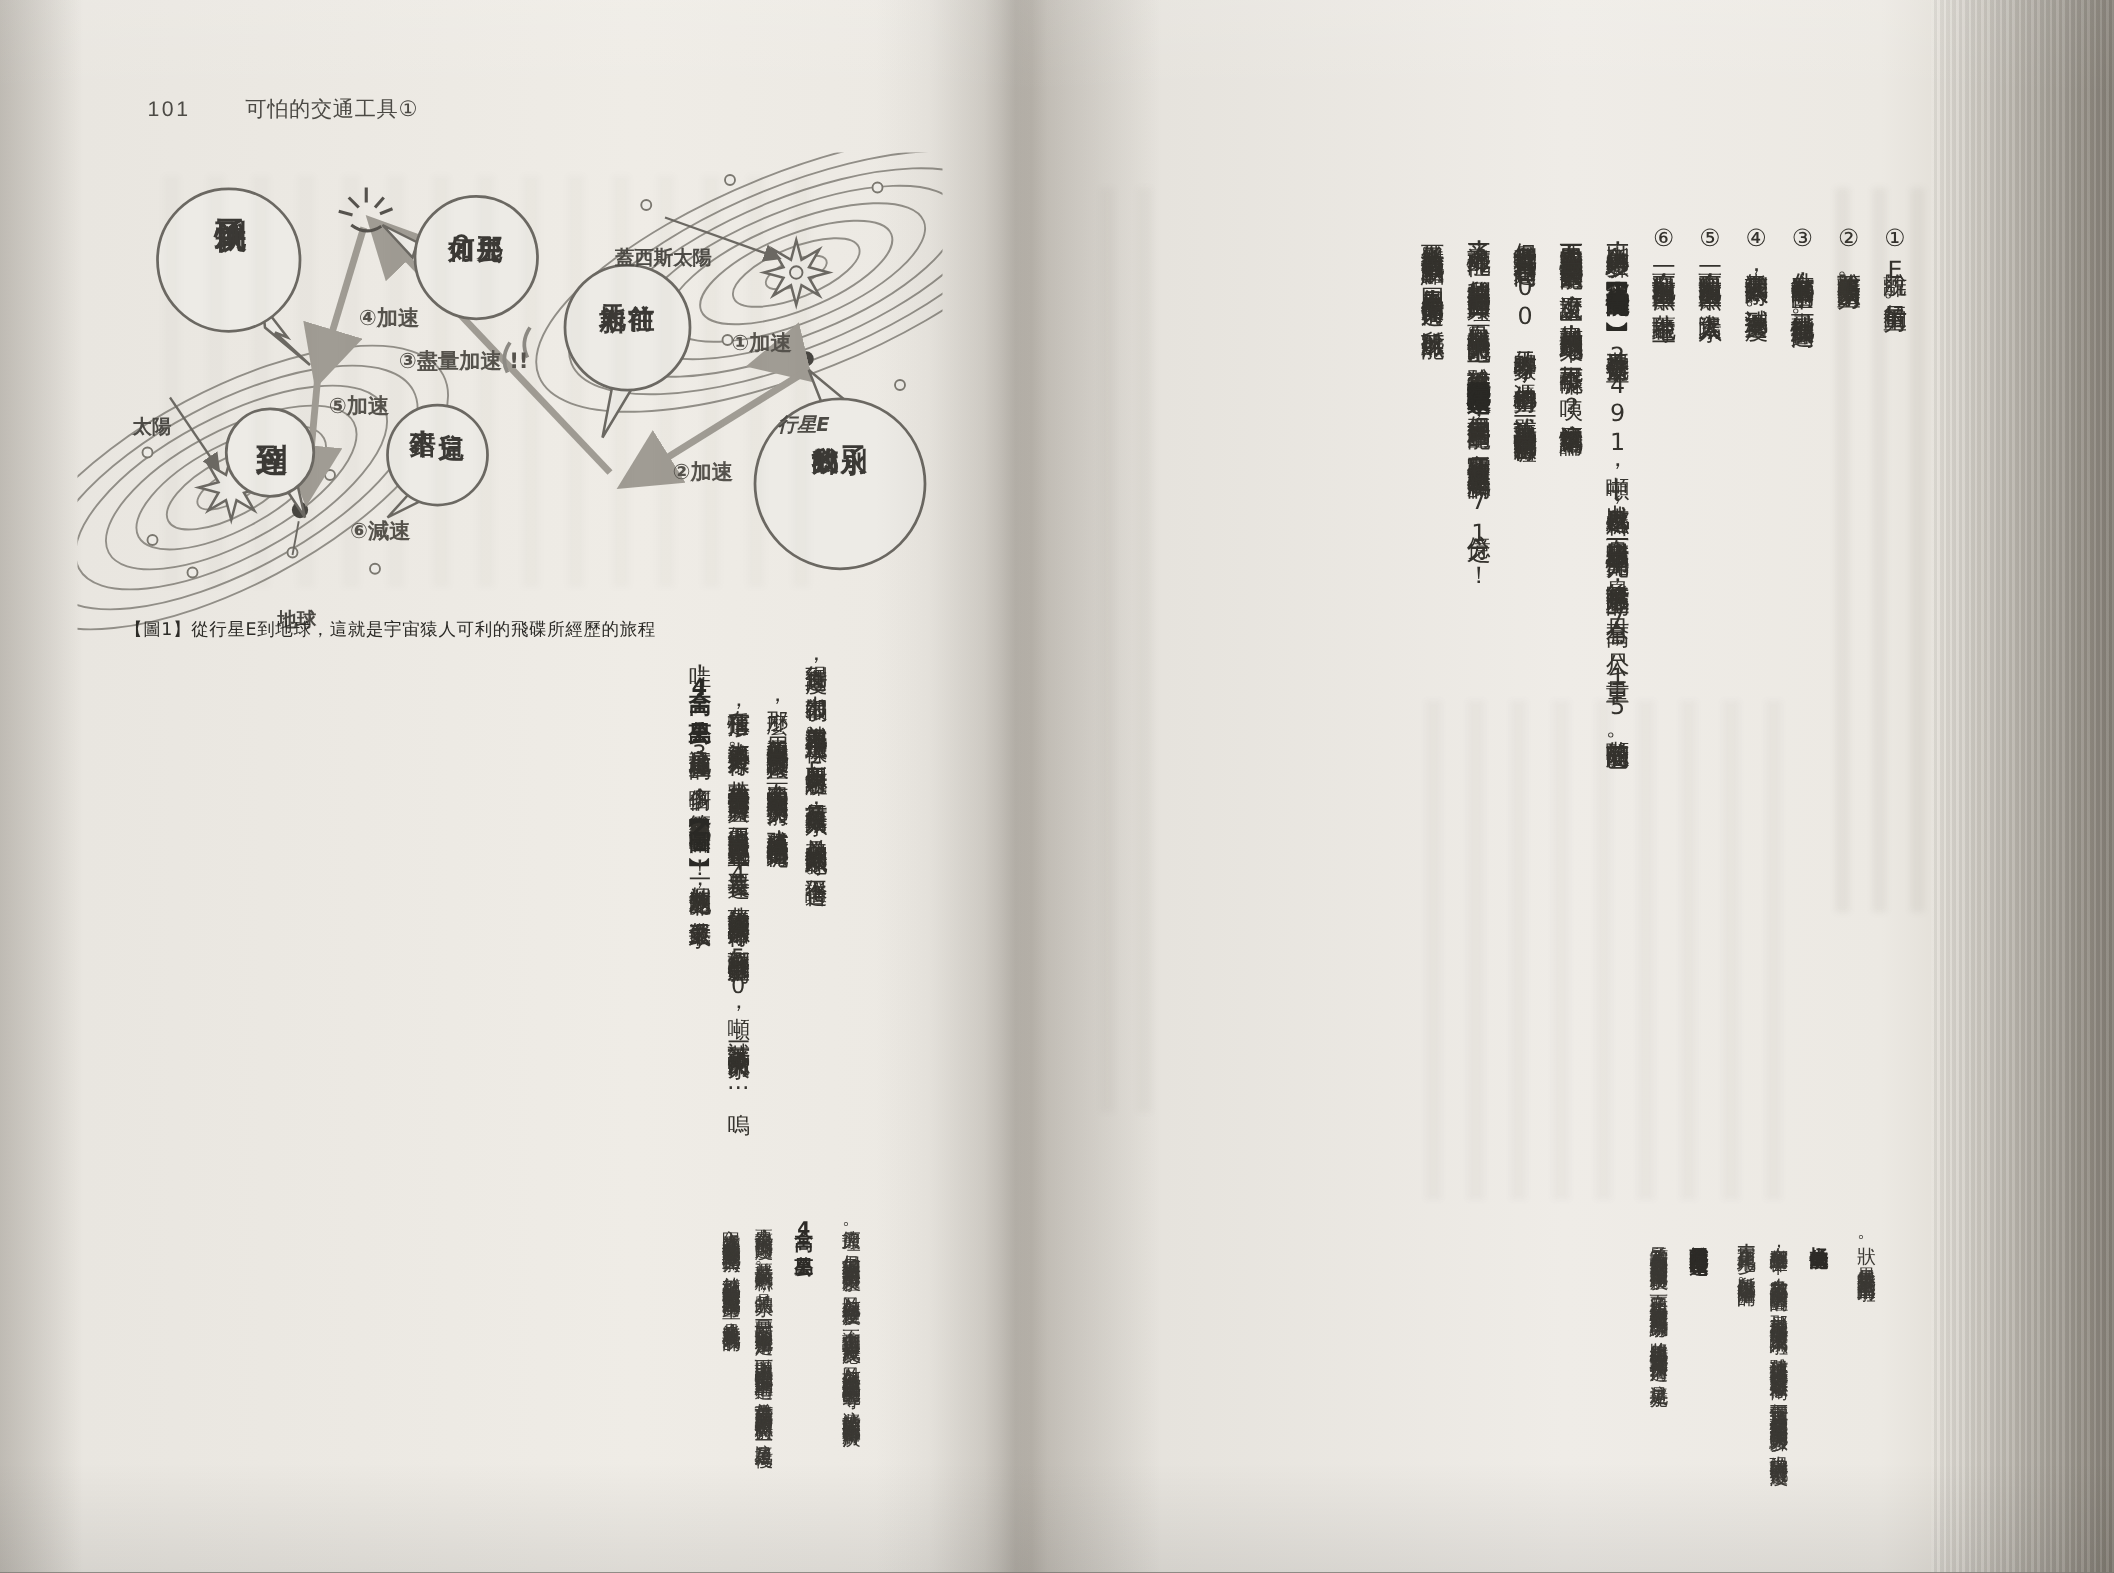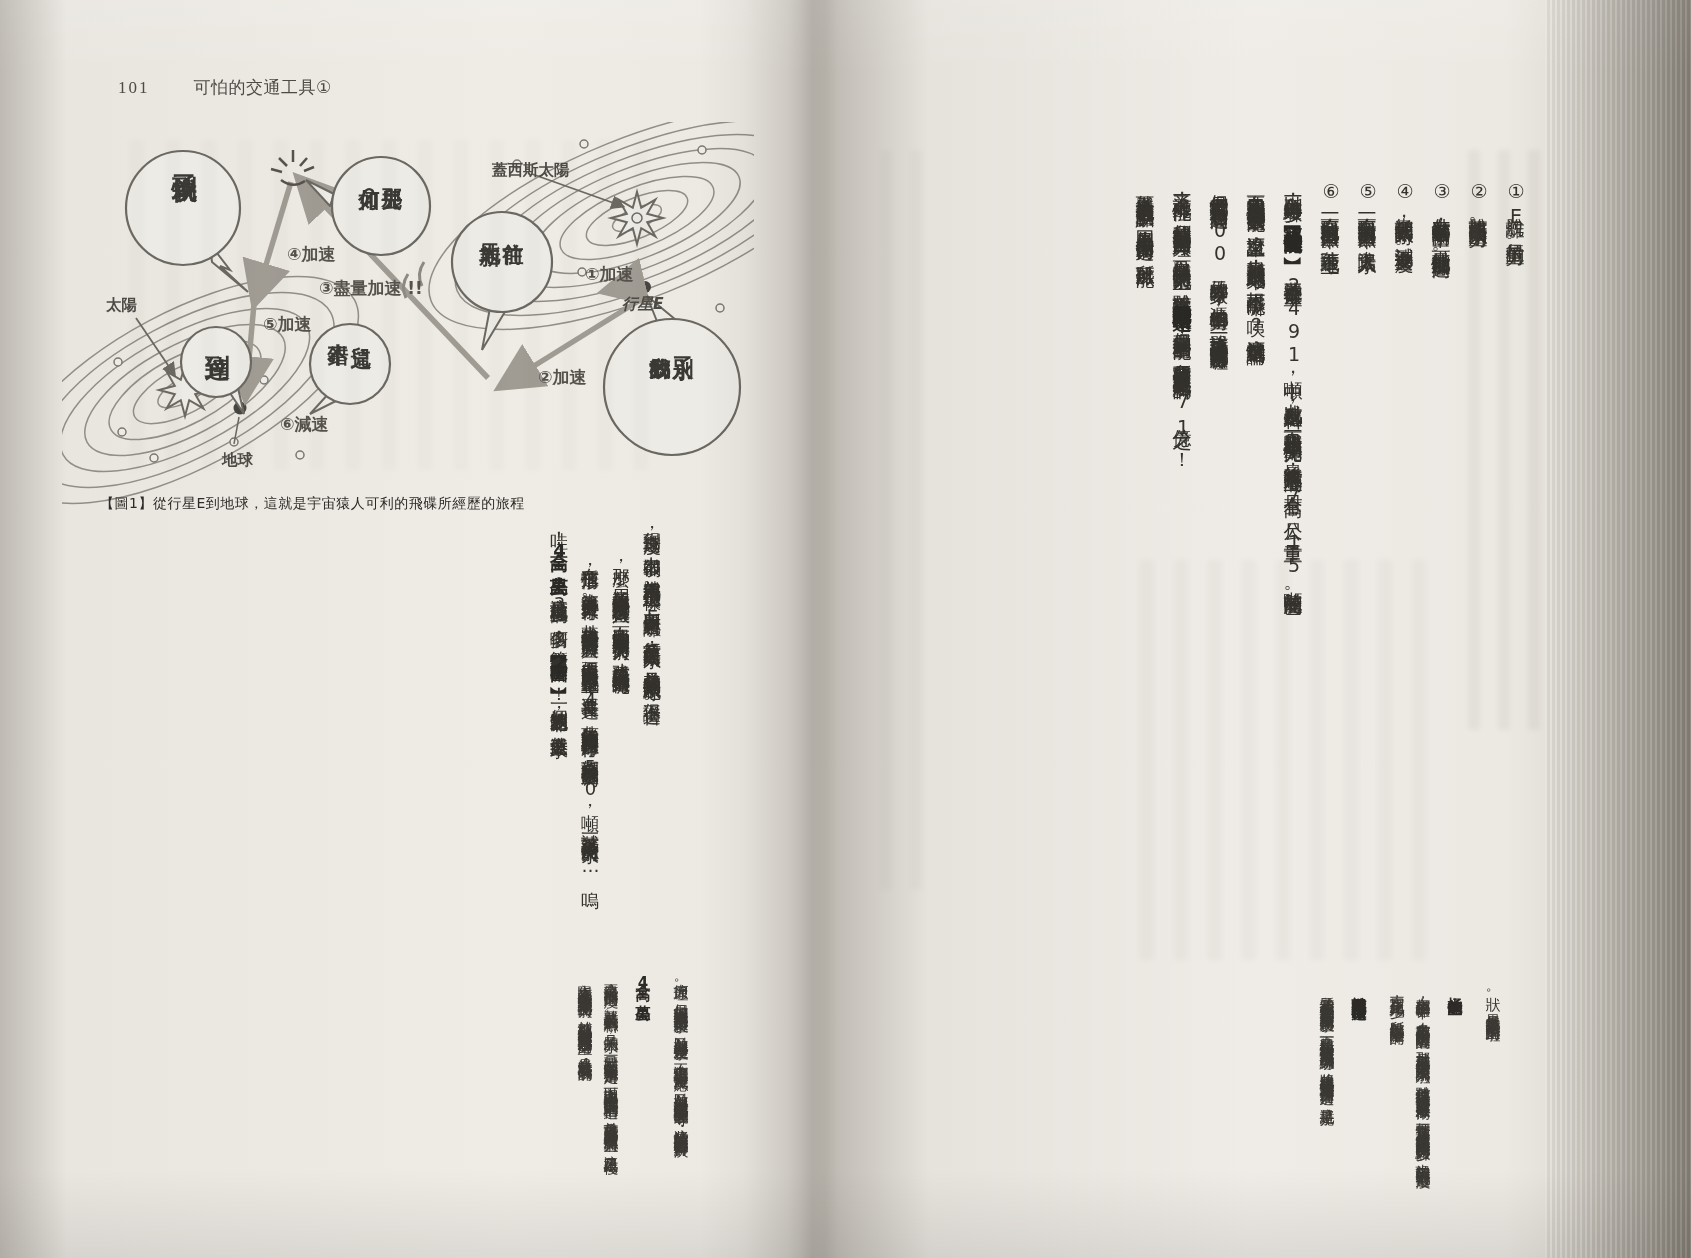--- a/index.html
+++ b/index.html
@@ -24,33 +24,33 @@
   .bleed1{left:1468px;top:150px;width:86px;height:580px;opacity:.55;
     background:repeating-linear-gradient(90deg, rgba(112,106,95,.14) 0 12px, rgba(112,106,95,0) 12px 30px);}
   .bleed2{left:1140px;top:560px;width:290px;height:400px;opacity:.4;
     background:repeating-linear-gradient(90deg, rgba(112,106,95,.12) 0 14px, rgba(112,106,95,0) 14px 34px);}
   .bleed3{left:130px;top:140px;width:520px;height:330px;opacity:.28;
     background:repeating-linear-gradient(90deg, rgba(112,106,95,.12) 0 14px, rgba(112,106,95,0) 14px 36px);}
   .bleed4{left:880px;top:150px;width:60px;height:740px;opacity:.35;
     background:repeating-linear-gradient(90deg, rgba(112,106,95,.12) 0 12px, rgba(112,106,95,0) 12px 30px);}
 
   .hdr{position:absolute;font-size:17px;color:#4c4a45;letter-spacing:.5px;white-space:nowrap;}
-  .hdr .num{font-family:Liberation Serif, serif;letter-spacing:2px;}
+  .hdr .num{font-family:Liberation Sans, sans-serif;letter-spacing:2px;}
   .hdr-left{left:118px;top:76px;}
   .hdr-left .ttl{margin-left:38px;margin-top:32px;}
   .hdr-right{left:1010px;top:80px;width:426px;display:flex;justify-content:flex-end;gap:28px;}
 
   .figure{position:absolute;left:62px;top:122px;width:692px;height:385px;}
   .figure svg{position:absolute;left:0;top:0;}
   .btxt{position:absolute;writing-mode:vertical-rl;text-orientation:upright;white-space:pre-line;
     font-weight:700;color:#3b3935;line-height:24px;}
   .btxt.big{font-size:25px;line-height:28px;}
   .btxt.med{font-size:21px;line-height:23px;}
   .steplabel{position:absolute;font-size:17px;font-weight:700;color:#55524c;white-space:nowrap;}
-  .objlabel{position:absolute;font-size:15.5px;font-weight:600;color:#4c4a45;white-space:nowrap;}
+  .objlabel{position:absolute;font-size:15.5px;font-weight:600;color:#4c4a45;white-space:nowrap;margin-top:36px;}
 
   .caption{position:absolute;left:100px;top:495px;font-size:14px;font-weight:400;color:#2c2b27;letter-spacing:.5px;}
 
   .vblock{position:absolute;writing-mode:vertical-rl;text-orientation:upright;}
   .vblock p{margin:0;}
   .vmain-left{left:106px;top:518px;width:562px;height:362px;font-size:18px;letter-spacing:1px;line-height:31px;color:#34322d;}
   .vmain-left p.ind{text-indent:36px;}
   .vmain-right{left:872px;top:148px;width:662px;height:800px;font-size:19px;letter-spacing:1px;line-height:37px;color:#34322d;}
   .vmain-right p{text-indent:32px;}
   .vnotes{font-size:15px;letter-spacing:1px;line-height:26px;color:#3b3934;}

